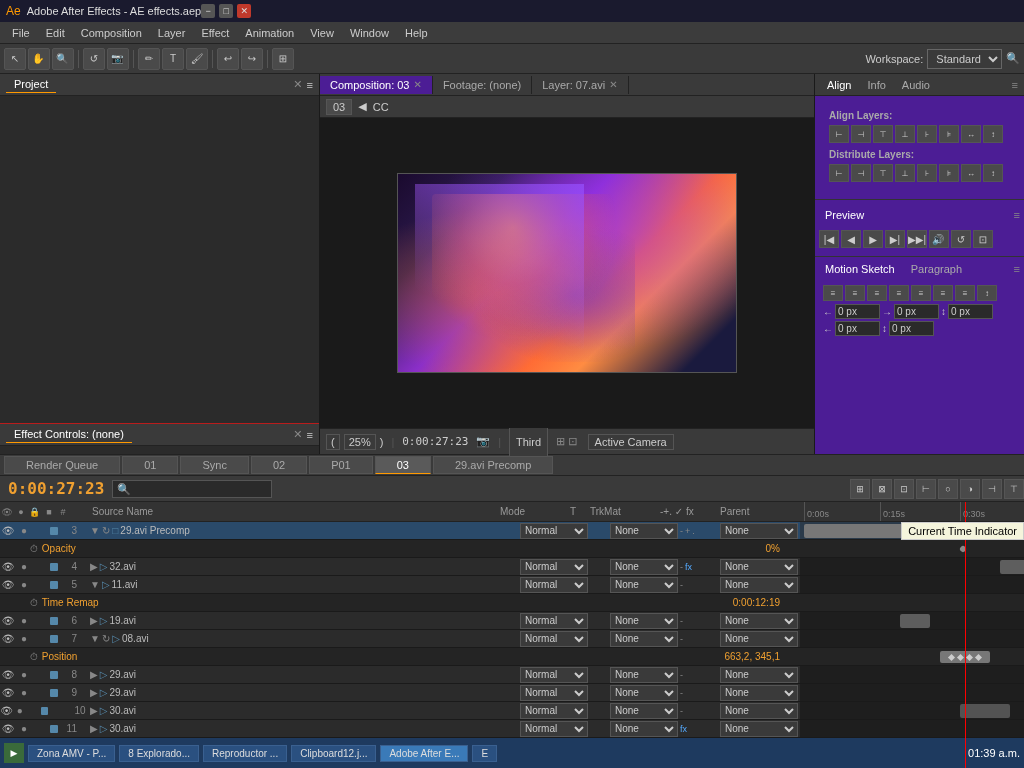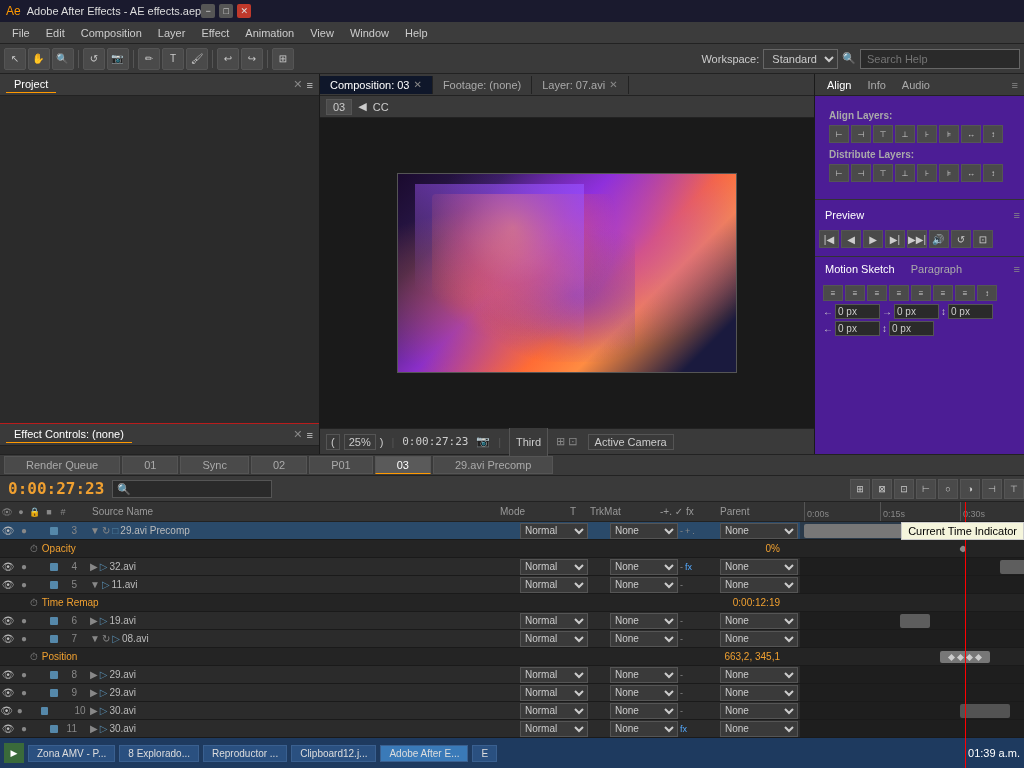--- a/index.html
+++ b/index.html
@@ -37,21 +37,21 @@
     #effect-panel { flex: 1; }
     
     .panel-content { padding: 4px; color: #888; font-size: 11px; flex: 1; }
     
     
     #center-panel { flex: 1; display: flex; flex-direction: column; }
     
     
     #comp-tabs { background: #3a3a3a; height: 22px; display: flex; align-items: center; border-bottom: 1px solid #222; }
     .comp-tab { padding: 3px 10px; cursor: pointer; color: #aaa; border-right: 1px solid #222; font-size: 11px; display: flex; align-items: center; gap: 4px; }
-    .comp-tab.active { background: #0f172a; color: #fff; }
+    .comp-tab.active { background: #4c1d95; color: #fff; }
     .comp-tab .x { color: #888; font-size: 10px; }
     
     
     #viewer { background: #1a1a1a; flex: 1; display: flex; align-items: center; justify-content: center; position: relative; }
     #comp-image { width: 340px; height: 200px; background: linear-gradient(135deg, #1a0a2e 0%, #2d1b4e 20%, #8b2fc9 40%, #ff6b35 60%, #ff8c42 70%, #1a1a3e 90%); position: relative; border: 1px solid #555; overflow: hidden; }
     .anime-overlay { position: absolute; inset: 0; background: radial-gradient(ellipse at 60% 30%, rgba(150,50,255,0.6) 0%, transparent 60%), radial-gradient(ellipse at 30% 60%, rgba(255,120,50,0.5) 0%, transparent 50%); }
     
     
     #viewer-controls { background: #3a3a3a; height: 26px; display: flex; align-items: center; padding: 0 6px; gap: 4px; border-top: 1px solid #222; font-size: 11px; color: #ccc; }
     
@@ -179,21 +179,20 @@
   <div class="tb-btn">↩</div>
   <div class="tb-btn">↪</div>
   <div class="tb-sep"></div>
   <div class="tb-btn">⊞</div>
   <div class="tb-workspace">
     <span>Workspace:</span>
     <select>
       <option>Standard</option>
     </select>
     <span style="color:#888;">🔍</span>
-    <input class="tb-search" type="text" placeholder="Search Help" style="">
   </div>
 </div>
 
 <div id="main" style="height: 380px;">
 
   <div id="left-panel">
     <div id="project-panel">
       <div class="panel-header">
         <span class="panel-tab active">Project</span>
         <span class="panel-close">✕</span>

